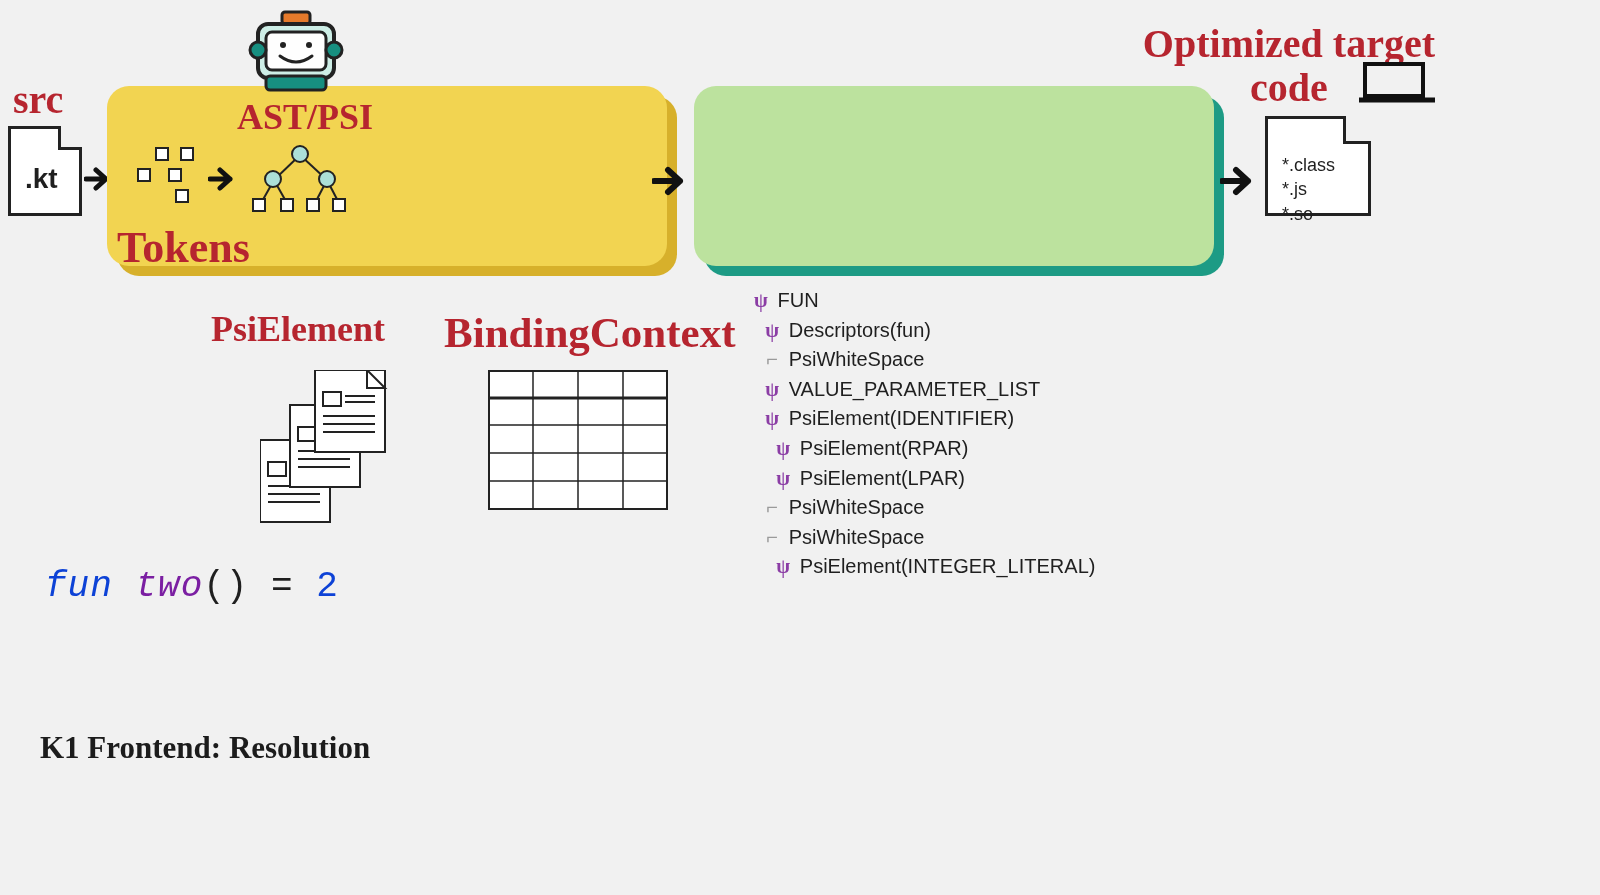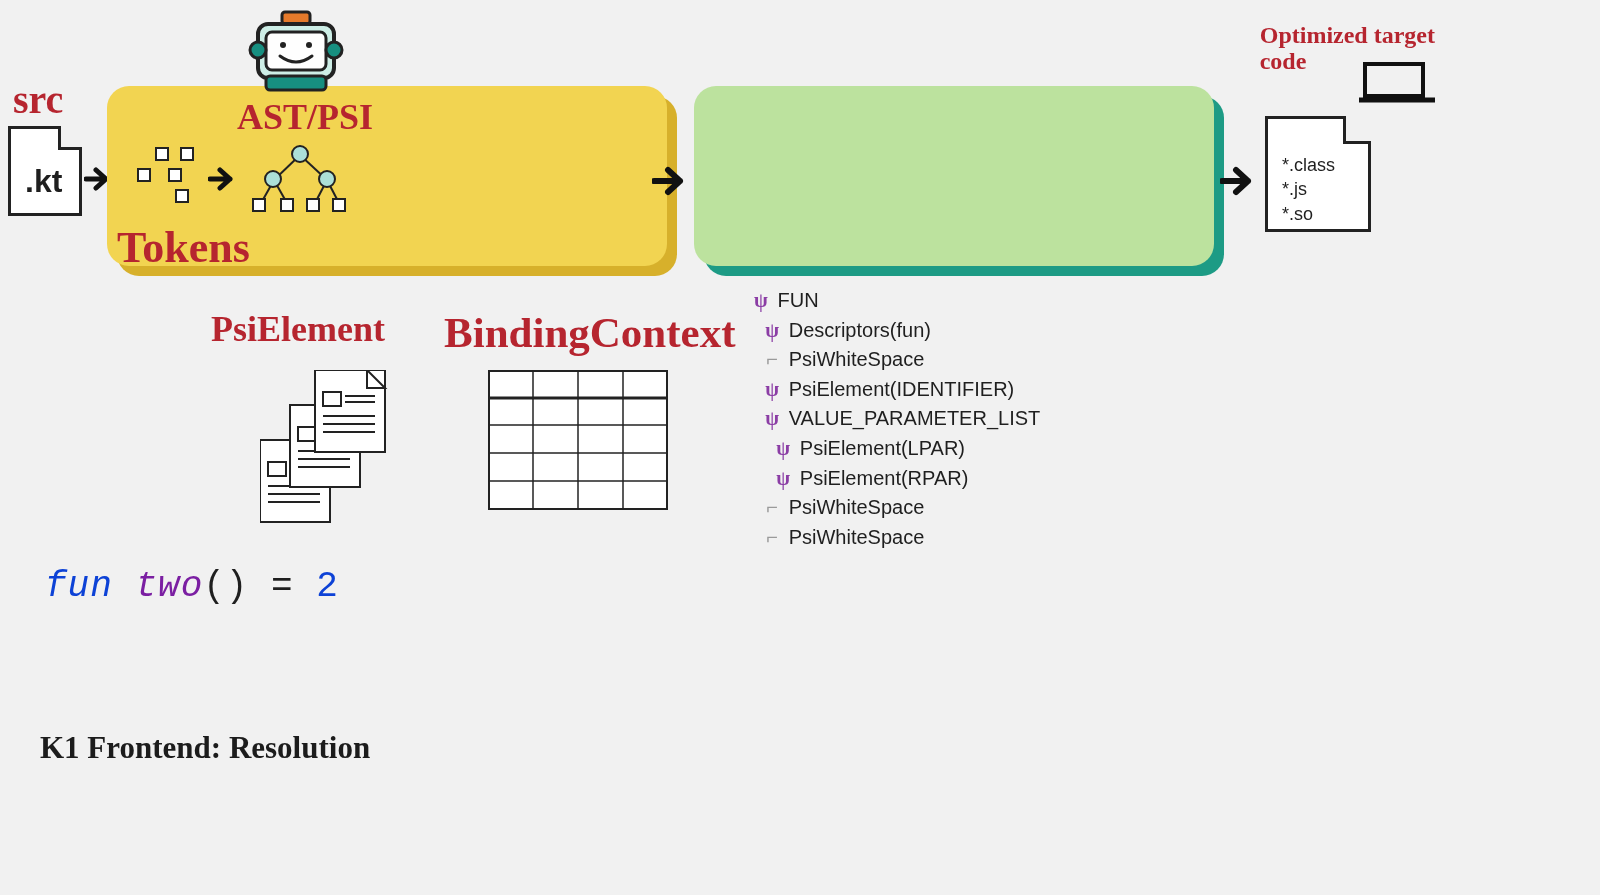--- a/index.html
+++ b/index.html
@@ -30,22 +30,22 @@
   #src-label{position:absolute;left:13px;top:76px;font-size:40px;color:var(--red)}
   .file{
     position:absolute;border:3px solid #222;background:#fff;width:74px;height:90px;
   }
   .file .corner{
     position:absolute;right:-3px;top:-3px;width:24px;height:24px;
     background:var(--bg);
     border-left:3px solid #222;border-bottom:3px solid #222;
   }
   #src-file{left:8px;top:126px}
-  #src-file .ext{position:absolute;left:14px;top:34px;font-weight:700;font-size:32px}
-  #out-file{left:1265px;top:116px;width:106px;height:116px}
+  #src-file .ext{position:absolute;left:14px;top:34px;font-weight:700;font-size:28px}
+  #out-file{left:1265px;top:116px;width:106px;height:100px}
   #out-file .corner{width:28px;height:28px}
   #out-file .exts{position:absolute;left:14px;top:34px;font-size:18px;line-height:1.35}
 
   .arrow{position:absolute}
   .arrow svg{display:block}
 
   .stage{
     position:absolute;border-radius:24px;
   }
   #stage-front{
@@ -63,21 +63,21 @@
   #ast-lbl{position:absolute;left:237px;top:96px;font-size:36px;color:var(--red)}
 
   
   .tok{position:absolute;width:14px;height:14px;border:2px solid #222;background:#fff}
 
   
   .node{position:absolute;width:18px;height:18px;border:2px solid #222;border-radius:50%;background:#ace0d8}
   .leaf{position:absolute;width:14px;height:14px;border:2px solid #222;background:#fff}
 
   
-  #opt-lbl{position:absolute;right:165px;top:22px;font-size:24px;color:var(--red);text-align:left;line-height:1.1}
+  #opt-lbl{position:absolute;right:165px;top:22px;font-size:40px;color:var(--red);text-align:center;line-height:1.1}
   #laptop{position:absolute;right:165px;top:60px}
 
   
   #desc-lbl{position:absolute;left:211px;top:308px;font-size:36px;color:var(--red)}
   #bind-lbl{position:absolute;left:444px;top:308px;font-size:43px;color:var(--red)}
 
   
   #code{position:absolute;left:45px;top:566px;font-size:36px;letter-spacing:1px}
   #code .kw{color:var(--blue);font-style:italic}
   #code .id{color:var(--purple);font-style:italic}
@@ -255,19 +255,20 @@
   <span> </span>
   <span class="num">2</span>
 </div>
 
 <div id="title" class="hand">K1 Frontend: Resolution</div>
 
 <div id="psi">
     <div class="row"><span class="psi-glyph">ψ</span><span> FUN</span></div>
     <div class="row">&nbsp;&nbsp;<span class="psi-glyph">ψ</span><span> Descriptors(fun)</span></div>
     <div class="row">&nbsp;&nbsp;<span class="ws-glyph">⌐</span><span> PsiWhiteSpace</span></div>
+    <div class="row">&nbsp;&nbsp;<span class="psi-glyph">ψ</span><span> VALUE_PARAMETER_LIST</span></div>
     <div class="row">&nbsp;&nbsp;<span class="psi-glyph">ψ</span><span> PsiElement(IDENTIFIER)</span></div>
-    <div class="row">&nbsp;&nbsp;<span class="psi-glyph">ψ</span><span> VALUE_PARAMETER_LIST</span></div>
+    <div class="row">&nbsp;&nbsp;&nbsp;&nbsp;<span class="psi-glyph">ψ</span><span> PsiElement(RPAR)</span></div>
     <div class="row">&nbsp;&nbsp;&nbsp;&nbsp;<span class="psi-glyph">ψ</span><span> PsiElement(LPAR)</span></div>
-    <div class="row">&nbsp;&nbsp;&nbsp;&nbsp;<span class="psi-glyph">ψ</span><span> PsiElement(RPAR)</span></div>
     <div class="row">&nbsp;&nbsp;<span class="ws-glyph">⌐</span><span> PsiWhiteSpace</span></div>
     <div class="row">&nbsp;&nbsp;<span class="ws-glyph">⌐</span><span> PsiWhiteSpace</span></div>
+    <div class="row">&nbsp;&nbsp;&nbsp;&nbsp;<span class="psi-glyph">ψ</span><span> PsiElement(INTEGER_LITERAL)</span></div>
   </div>
 
 </body></html>

